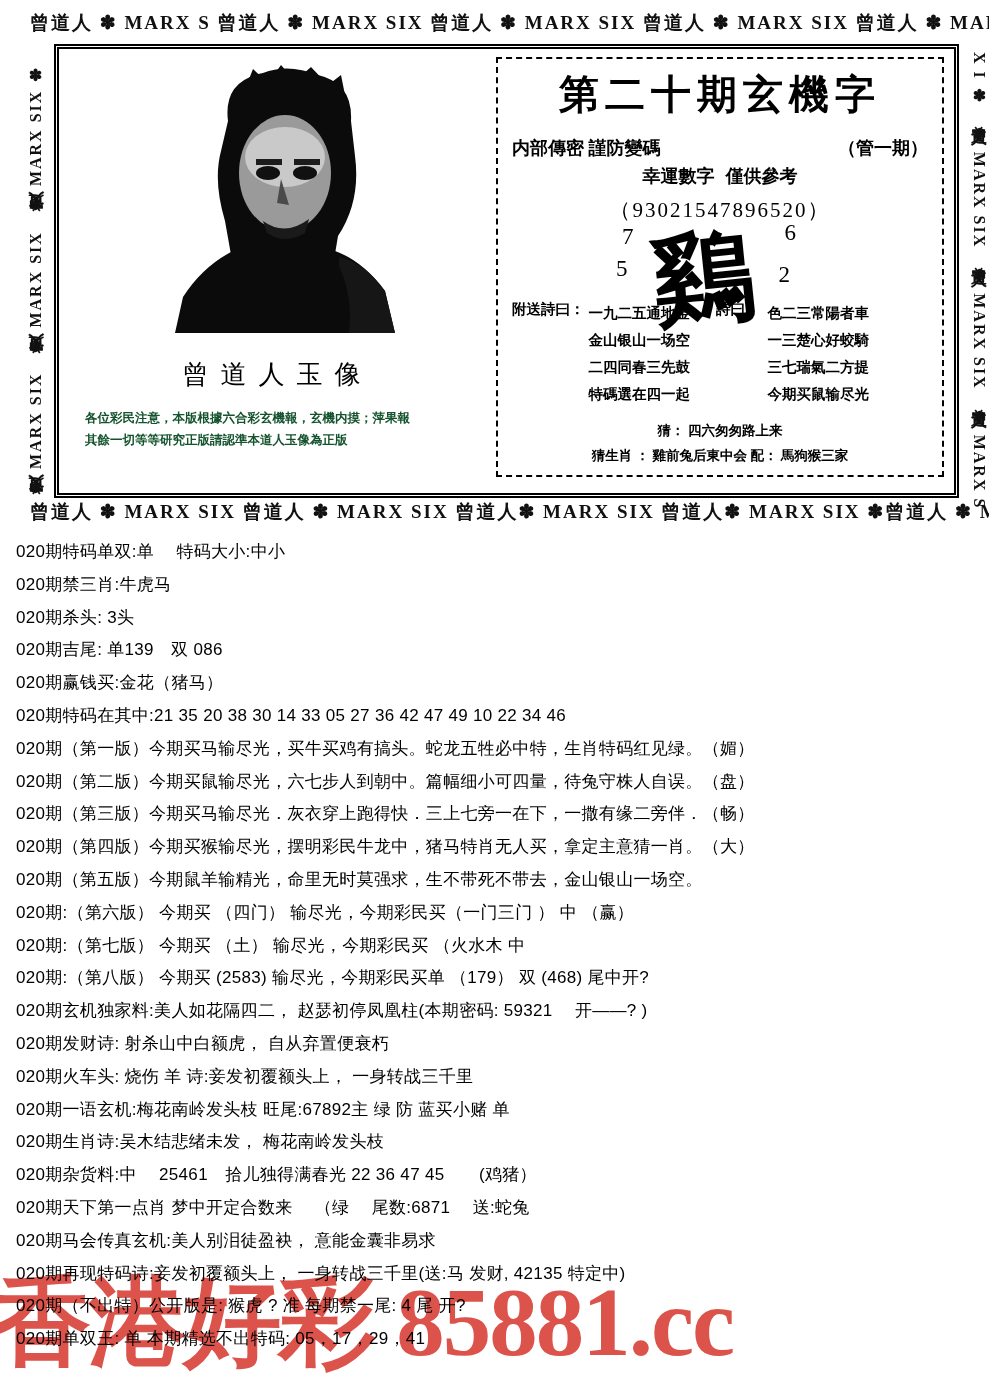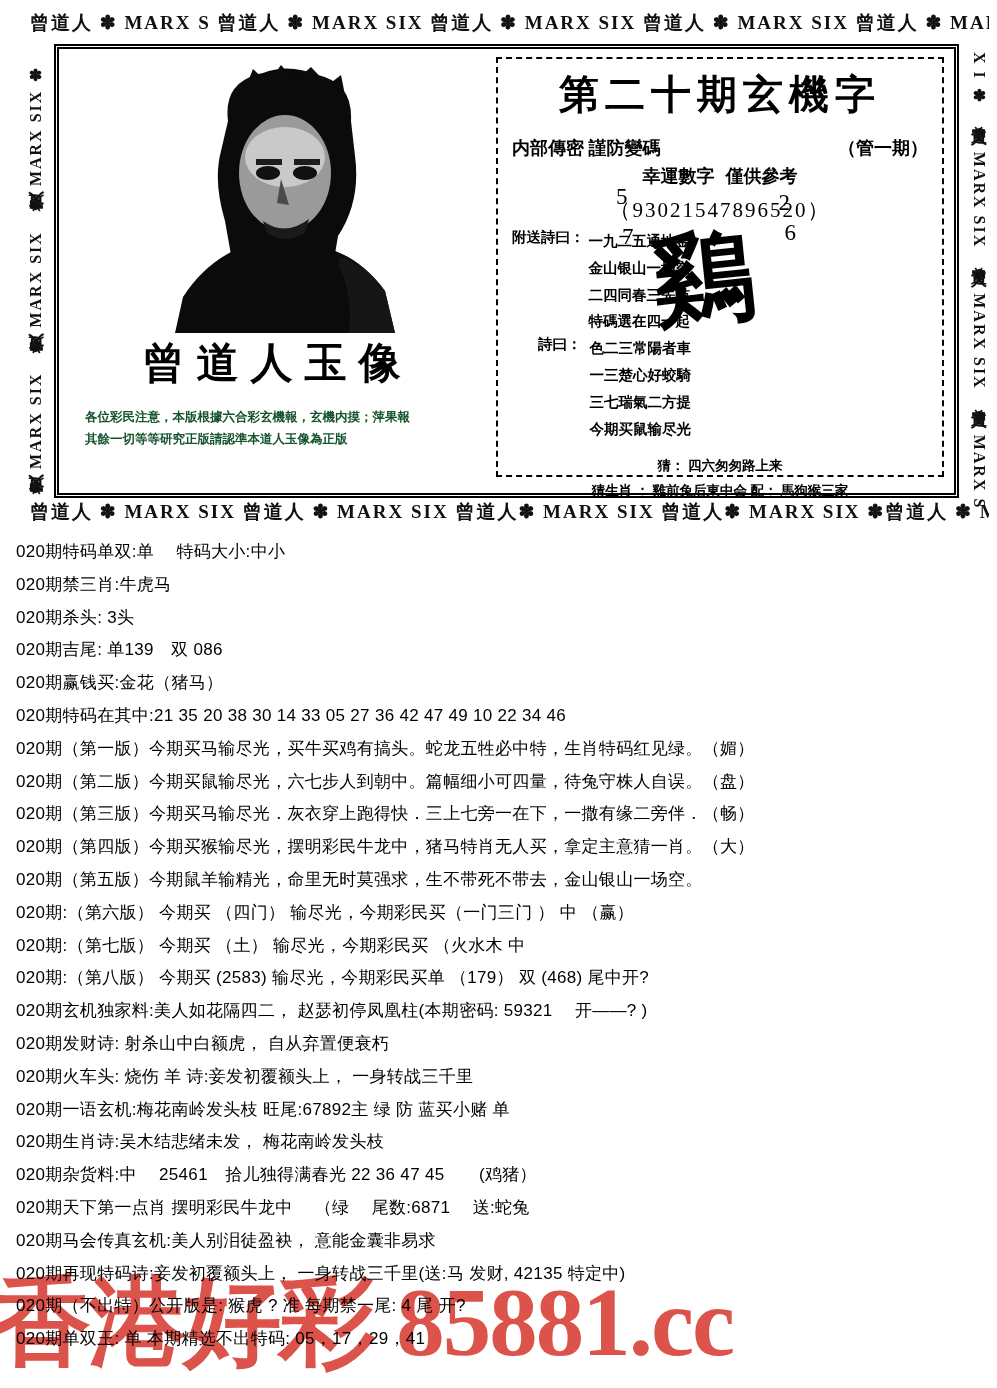--- a/index.html
+++ b/index.html
@@ -21,37 +21,37 @@
   .banner-left { left:26px; transform:rotate(180deg); }
   .banner-right { right:8px; }
 
   .frame-inner {
     position:absolute; top:44px; left:54px; right:38px; bottom:30px;
     border:5px double #000; display:flex; background:#fff;
   }
 
   .left-col { flex:1; padding-top:8px; text-align:center; overflow:hidden; }
   .portrait-box { width:330px; height:272px; margin:4px auto 0; }
-  .caption { font-family:"Liberation Serif", serif; font-size:42px; font-weight:bold; letter-spacing:12px; margin-top:2px; }
+  .caption { font-family:"Liberation Serif", serif; font-size:26px; font-weight:normal; letter-spacing:12px; margin-top:24px; }
   .disclaimer { margin:16px 20px 0 26px; text-align:left; font-size:12.5px; line-height:1.75; font-weight:600; color:#14532d; }
 
   .right-col {
     width:448px; margin:8px 10px 16px 0; border:2px dashed #000;
     padding:8px 14px 6px; display:flex; flex-direction:column;
   }
   .mbox-title { text-align:center; font-family:"Liberation Serif", serif; font-size:40px; font-weight:bold; letter-spacing:6px; }
   .mbox-row { display:flex; justify-content:space-between; font-family:"Liberation Serif", serif; font-size:18px; font-weight:bold; margin-top:14px; }
   .mbox-row2 { font-family:Liberation Mono, monospace; font-size:18px; font-weight:bold; margin-top:4px;text-align:center; }
   .lucky { text-align:center; font-size:21px; letter-spacing:2px; margin-top:8px; font-family:"Liberation Serif", serif; }
   .zodiac { position:relative; width:200px; height:138px; margin:2px auto 0; }
   .zchar { position:absolute; left:34px; top:0; font-size:100px; line-height:1.05; font-weight:bold; font-family:"Liberation Serif", serif; transform:rotate(-6deg); }
   .zn { position:absolute; font-family:"Liberation Serif", serif; font-size:23px; }
   .zn-tl { left:2px; top:-2px; } .zn-tr { right:24px; top:-6px; }
   .zn-bl { left:-4px; bottom:16px; } .zn-br { right:30px; bottom:10px; }
-  .poems { display:flex; margin-top:2px; font-family:"Liberation Serif", serif; font-size:14.5px; font-weight:bold;flex-direction:column; }
+  .poems { display:flex; margin-top:2px; font-family:"Liberation Serif", serif; font-size:14.5px; font-weight:bold; }
   .poem-l { display:flex; }
   .poem-l .plabel { margin-right:4px; }
   .poem-lines div { line-height:1.85; }
   .poem-r { display:flex; margin-left:26px; }
   .poem-r .plabel { margin-right:8px; }
   .guess { text-align:center; font-family:"Liberation Serif", serif; font-size:13.5px; font-weight:bold; margin-top:10px; line-height:1.9; }
 
   
   .body-text { padding:8px 10px 0 16px; }
   .body-text .line {
@@ -165,21 +165,21 @@
       <div class="line">020期（第五版）今期鼠羊输精光，命里无时莫强求，生不带死不带去，金山银山一场空。</div>
       <div class="line">020期:（第六版） 今期买 （四门） 输尽光，今期彩民买（一门三门 ） 中 （赢）</div>
       <div class="line">020期:（第七版） 今期买 （土） 输尽光，今期彩民买 （火水木 中</div>
       <div class="line">020期:（第八版） 今期买 (2583) 输尽光，今期彩民买单 （179） 双 (468) 尾中开?</div>
       <div class="line">020期玄机独家料:美人如花隔四二， 赵瑟初停凤凰柱(本期密码: 59321　 开——? )</div>
       <div class="line">020期发财诗: 射杀山中白额虎， 自从弃置便衰朽</div>
       <div class="line">020期火车头: 烧伤 羊 诗:妾发初覆额头上， 一身转战三千里</div>
       <div class="line">020期一语玄机:梅花南岭发头枝  旺尾:67892主  绿 防  蓝买小赌  单</div>
       <div class="line">020期生肖诗:吴木结悲绪未发， 梅花南岭发头枝</div>
       <div class="line">020期杂货料:中　 25461　拾儿独得满春光 22 36 47 45　　(鸡猪）</div>
-      <div class="line">020期天下第一点肖 摆明彩民牛龙中　 （绿　 尾数:6871　 送:蛇兔</div>
+      <div class="line">020期天下第一点肖 梦中开定合数来　 （绿　 尾数:6871　 送:蛇兔</div>
       <div class="line">020期马会传真玄机:美人别泪徒盈袂， 意能金囊非易求</div>
       <div class="line">020期再现特码诗:妾发初覆额头上， 一身转战三千里(送:马 发财, 42135  特定中)</div>
       <div class="line">020期（不出特）公开版是:  猴虎 ? 准  每期禁一尾: 4 尾 开?</div>
       <div class="line">020期单双王: 单  本期精选不出特码: 05，17，29，41</div>
     </div>
 
   <div class="watermark">香港好彩 85881.cc</div>
 
 </div>
 

